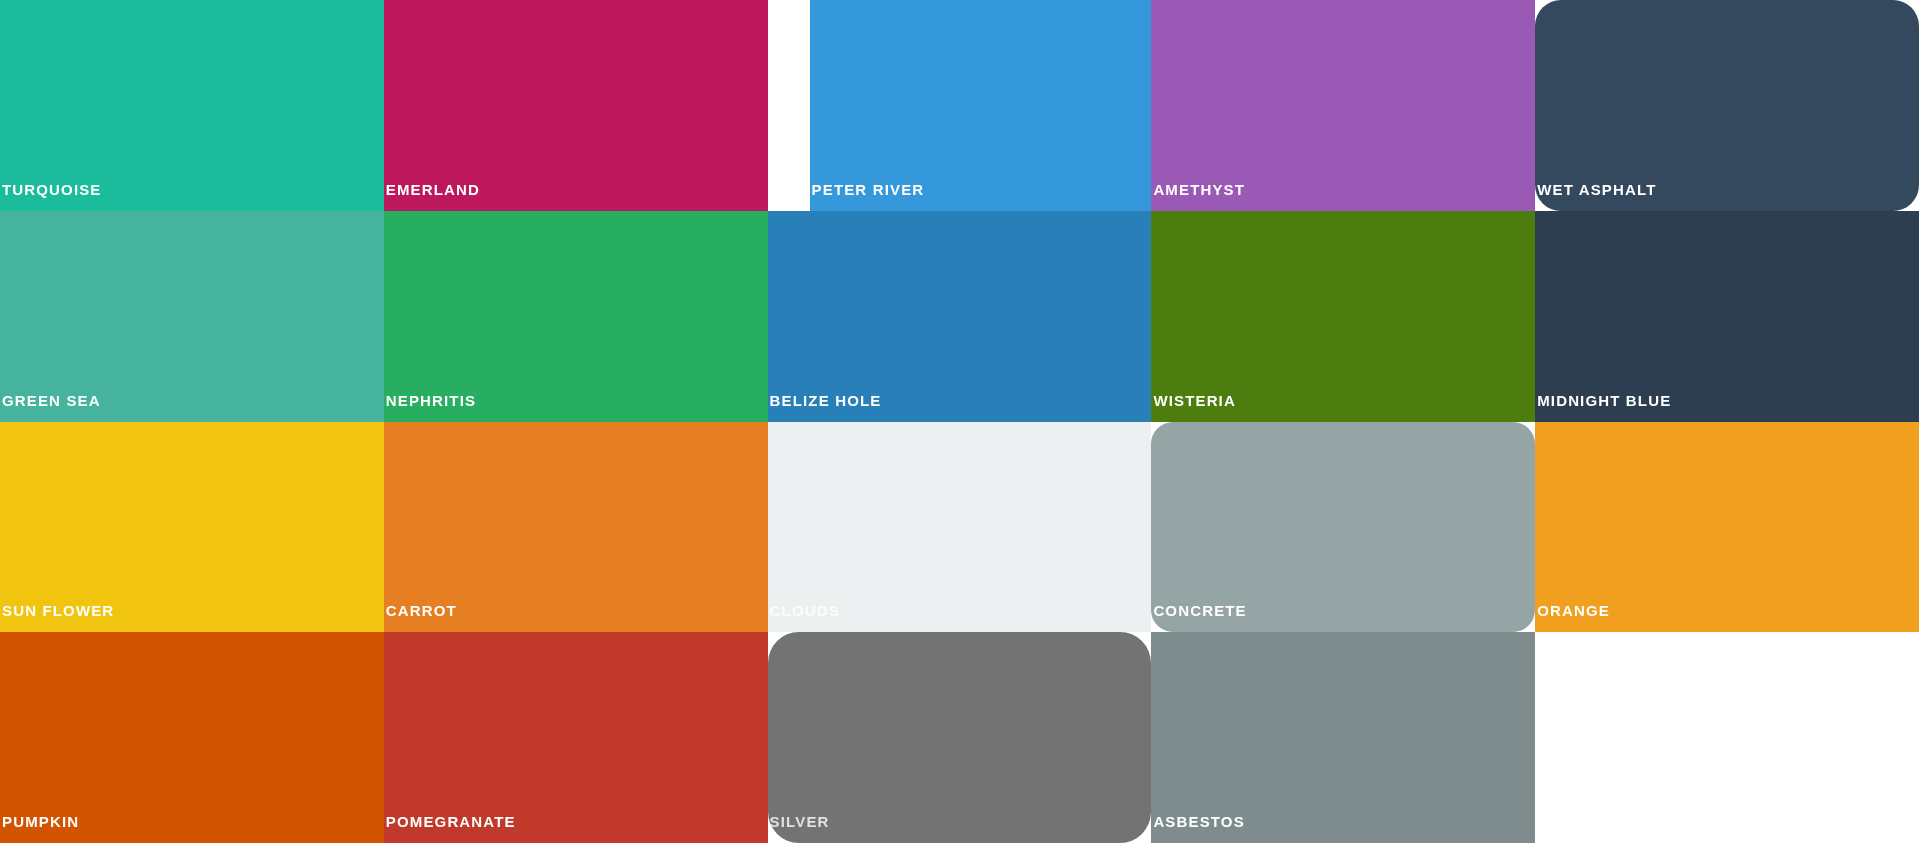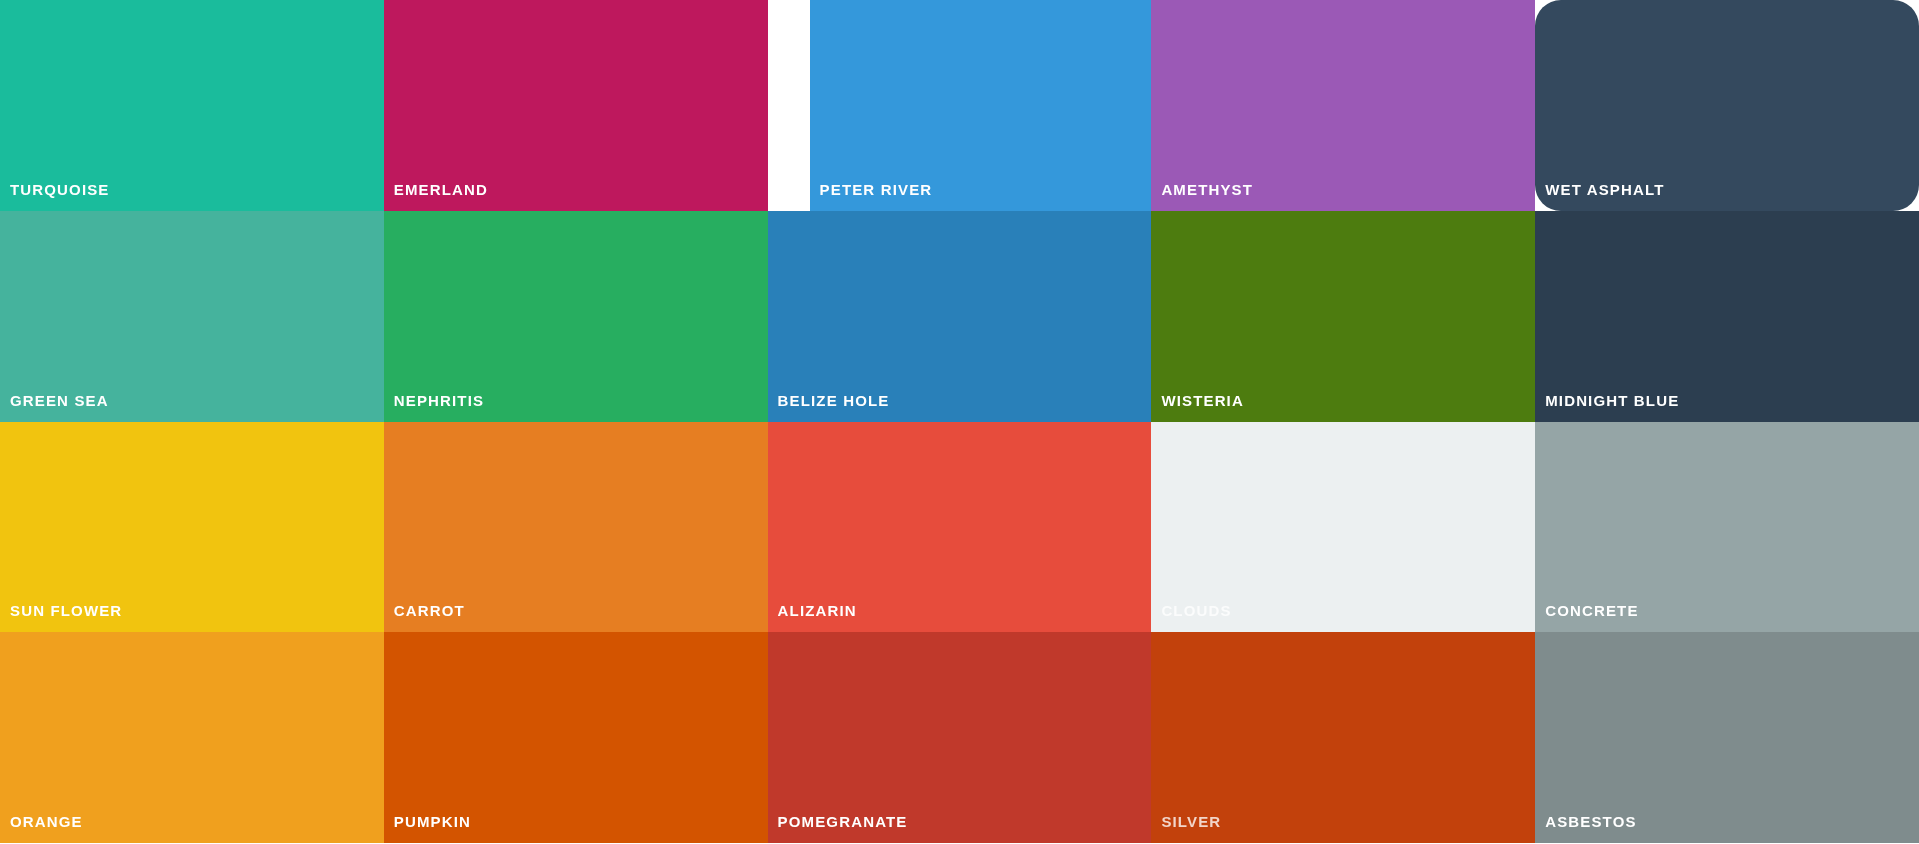--- a/index.html
+++ b/index.html
@@ -24,21 +24,21 @@
   .swatch {
     position: relative;
     display: flex;
     align-items: flex-end;
     overflow: hidden;
   }
 
   .swatch-label {
     display: block;
     width: 100%;
-    padding: 0 0 14px 10px;
+    padding: 0 0 14px 2px;
     font-family: "Liberation Sans", sans-serif;
     font-size: 15px;
     font-weight: bold;
     letter-spacing: 1.15px;
     line-height: 1;
     text-transform: uppercase;
     white-space: nowrap;
     color: #ffffff;
   }
 
@@ -79,37 +79,34 @@
     </div>
     <div class="swatch" style="background-color: rgb(44, 62, 80);">
       <span class="swatch-label">MIDNIGHT BLUE</span>
     </div>
     <div class="swatch" style="background-color: rgb(241, 196, 15);">
       <span class="swatch-label">SUN FLOWER</span>
     </div>
     <div class="swatch" style="background-color: rgb(230, 126, 34);">
       <span class="swatch-label">CARROT</span>
     </div>
-    <div class="swatch" style="background-color: rgb(231, 76, 60);">
-      <span class="swatch-label">ALIZARIN</span>
-    </div>
     <div class="swatch" style="background-color: rgb(236, 240, 241);">
       <span class="swatch-label muted">CLOUDS</span>
     </div>
-    <div class="swatch" style="background-color: rgb(149, 165, 166);">
+    <div class="swatch" style="background-color: rgb(149, 165, 166); border-radius: 22px;">
       <span class="swatch-label">CONCRETE</span>
     </div>
     <div class="swatch" style="background-color: rgb(240, 160, 30); align-items: flex-end;">
       <span class="swatch-label">ORANGE</span>
     </div>
     <div class="swatch" style="background-color: rgb(211, 84, 0);">
       <span class="swatch-label">PUMPKIN</span>
     </div>
     <div class="swatch" style="background-color: rgb(192, 57, 43);">
       <span class="swatch-label">POMEGRANATE</span>
     </div>
-    <div class="swatch" style="background-color: #c2410c;">
+    <div class="swatch" style="background-color: #737373; border-radius: 31px;">
       <span class="swatch-label muted">SILVER</span>
     </div>
     <div class="swatch" style="background-color: rgb(127, 140, 141);">
       <span class="swatch-label">ASBESTOS</span>
     </div>
   </main>
 
 </body></html>

